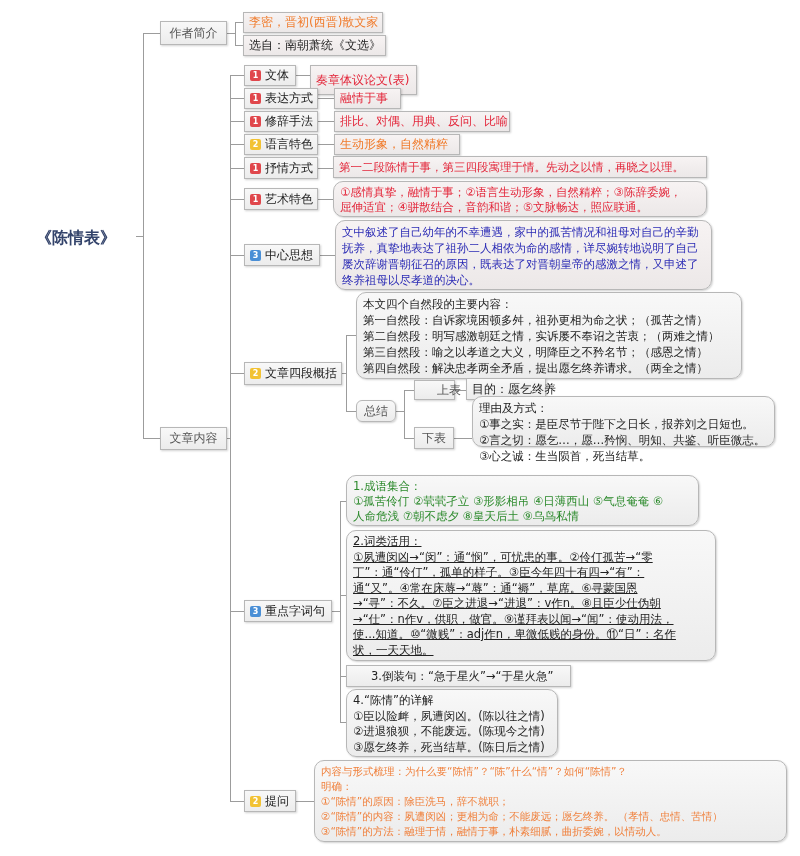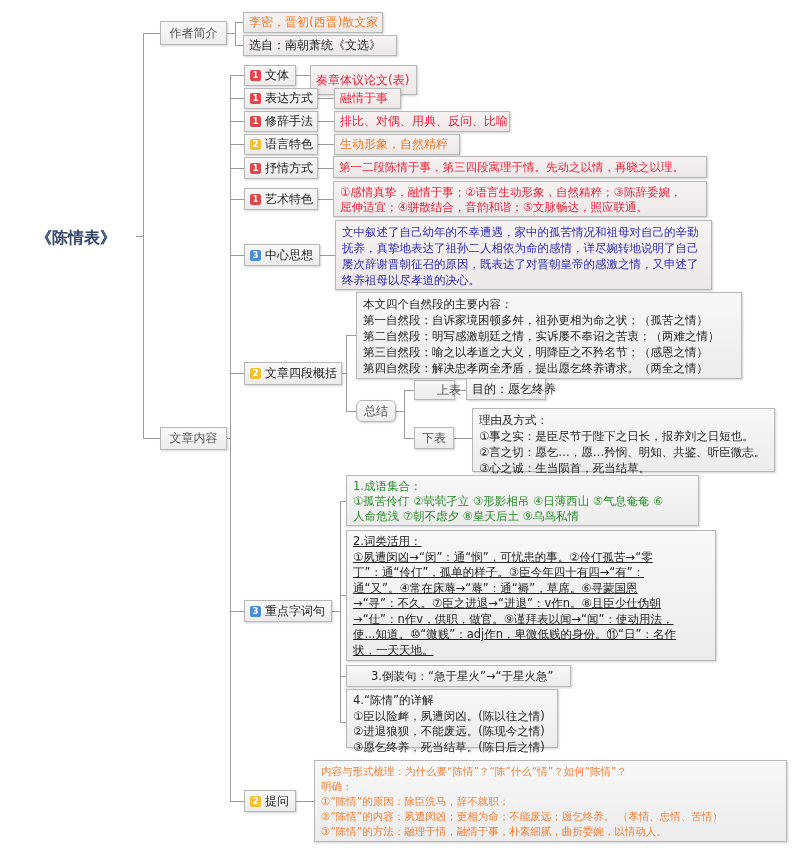--- a/index.html
+++ b/index.html
@@ -21,21 +21,21 @@
       border: 1px solid #b7b7b7;
       box-shadow: 1px 1px 2px rgba(0,0,0,0.18);
       font-size: 12px; color: #222;
       display: flex; align-items: center;
       padding: 0 5px; white-space: nowrap;
     }
     .node.plain { color: #555; justify-content: center; }
     .node.val { background: linear-gradient(#f7f3f3, #ece8e8); }
     .node.multi {
       display: block; white-space: pre; padding: 3px 6px;
-      font-size: 11.5px; line-height: 16px;
+      font-size: 11.5px; line-height: 16px; border-radius: 10px;
     }
     .node.multi.lh15 { line-height: 15px; }
     .node.multi.lh155 { line-height: 15.5px; }
     .node.multi.small { font-size: 10.5px; line-height: 15px; }
 
     .icon {
       display: inline-block; width: 11px; height: 11px; border-radius: 2px;
       font-size: 8px; line-height: 11px; text-align: center; color: #fff;
       margin-right: 4px; flex: none; font-weight: bold;
     }
@@ -103,21 +103,21 @@
   <line x1="340" y1="676.5" x2="346" y2="676.5"></line>
   <line x1="340" y1="722.5" x2="346" y2="722.5"></line>
 
   <line x1="296" y1="801.5" x2="314" y2="801.5"></line>
 </svg>
 
 <div class="root">《陈情表》</div>
 
 <div class="node plain" style="left:160px;top:21px;width:67px;height:24px;">作者简介</div>
 <div class="node val c-orange" style="left:243px;top:12px;width:140px;height:21px;">李密，晋初(西晋)散文家</div>
-<div class="node val c-dark" style="left:243px;top:35px;width:154px;height:21px;">选自：南朝萧统《文选》</div>
+<div class="node val c-dark" style="left:243px;top:35px;width:143px;height:21px;">选自：南朝萧统《文选》</div>
 
 <div class="node plain" style="left:160px;top:427px;width:67px;height:23px;">文章内容</div>
 
 <div class="node" style="left:244px;top:65px;width:52px;height:21px;">
   <span class="icon p1">1</span>
   <span>文体</span>
 </div>
 <div class="node val c-red" style="left:310px;top:65px;width:107px;height:30px;">奏章体议论文(表)</div>
 
 <div class="node" style="left:244px;top:88px;width:74px;height:21px;">
@@ -166,42 +166,42 @@
 </div>
 <div class="node multi c-dark" style="left:356px;top:292px;width:386px;height:87px;">本文四个自然段的主要内容：
 第一自然段：自诉家境困顿多舛，祖孙更相为命之状；（孤苦之情）
 第二自然段：明写感激朝廷之情，实诉屡不奉诏之苦衷；（两难之情）
 第三自然段：喻之以孝道之大义，明降臣之不矜名节；（感恩之情）
 第四自然段：解决忠孝两全矛盾，提出愿乞终养请求。（两全之情）</div>
 <div class="node plain" style="left:356px;top:400px;width:40px;height:22px;border-radius:6px;">总结</div>
 <div class="node plain" style="left:414px;top:380px;width:40px;height:20px;padding-left:34px;">上表</div>
 <div class="node c-dark" style="left:466px;top:378px;width:80px;height:22px;">目的：愿乞终养</div>
 <div class="node plain" style="left:414px;top:427px;width:40px;height:22px;">下表</div>
-<div class="node multi c-dark" style="left:472px;top:408px;width:303px;height:64px;">理由及方式：
+<div class="node multi c-dark" style="left:472px;top:396px;width:303px;height:51px;">理由及方式：
 ①事之实：是臣尽节于陛下之日长，报养刘之日短也。
 ②言之切：愿乞…，愿…矜悯、明知、共鉴、听臣微志。
 ③心之诚：生当陨首，死当结草。</div>
 
 <div class="node" style="left:244px;top:600px;width:88px;height:22px;">
   <span class="icon p3">3</span>
   <span>重点字词句</span>
 </div>
 <div class="node multi lh15 c-green" style="left:346px;top:475px;width:353px;height:51px;">1.成语集合：
 ①孤苦伶仃 ②茕茕孑立 ③形影相吊 ④日薄西山 ⑤气息奄奄 ⑥
 人命危浅 ⑦朝不虑夕 ⑧皇天后土 ⑨乌鸟私情</div>
 <div class="node multi lh155 c-dark" style="left:346px;top:530px;width:370px;height:131px;text-decoration:underline;">2.词类活用：
 ①夙遭闵凶→“闵”：通“悯”，可忧患的事。②伶仃孤苦→“零
 丁”：通“伶仃”，孤单的样子。③臣今年四十有四→“有”：
 通“又”。④常在床蓐→“蓐”：通“褥”，草席。⑥寻蒙国恩
 →“寻”：不久。⑦臣之进退→“进退”：v作n。⑧且臣少仕伪朝
 →“仕”：n作v，供职，做官。⑨谨拜表以闻→“闻”：使动用法，
 使...知道。⑩“微贱”：adj作n，卑微低贱的身份。⑪“日”：名作
 状，一天天地。</div>
 <div class="node c-dark" style="left:346px;top:665px;width:225px;height:22px;font-size:11.5px;padding-left:24px;">3.倒装句：“急于星火”→“于星火急”</div>
-<div class="node multi lh155 c-dark" style="left:346px;top:689px;width:212px;height:59px;">4.“陈情”的详解
+<div class="node multi lh155 c-dark" style="left:346px;top:689px;width:212px;height:68px;">4.“陈情”的详解
 ①臣以险衅，夙遭闵凶。(陈以往之情)
 ②进退狼狈，不能废远。(陈现今之情)
 ③愿乞终养，死当结草。(陈日后之情)</div>
 
 <div class="node" style="left:244px;top:790px;width:52px;height:22px;">
   <span class="icon p2">2</span>
   <span>提问</span>
 </div>
 <div class="node multi small c-q" style="left:314px;top:760px;width:473px;height:82px;">内容与形式梳理：为什么要“陈情”？“陈”什么“情”？如何“陈情”？
 明确：

